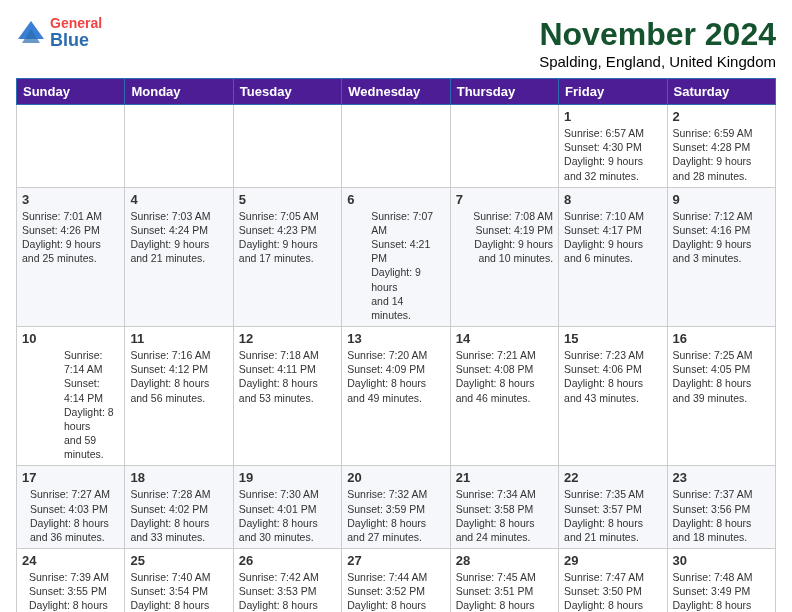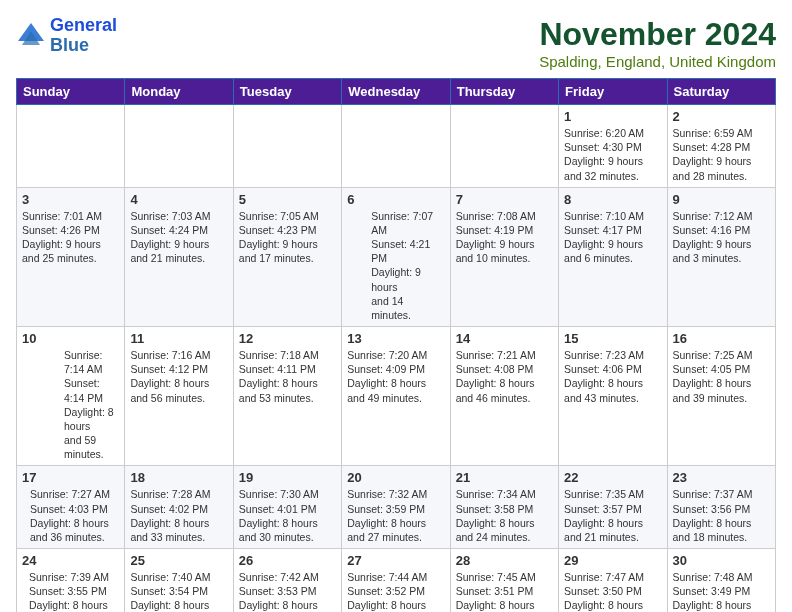--- a/index.html
+++ b/index.html
@@ -19,23 +19,23 @@
     .logo {
       display: flex;
       align-items: center;
     }
     .logo-text {
       display: flex;
       flex-direction: column;
       line-height: 1.1;
     }
     .logo-general {
-      font-size: 18px;
-      font-weight: bold;
-      color: #1d4ed8;
+      font-size: 14px;
+      font-weight: bold;
+      color: #ef4444;
     }
     .logo-blue {
       font-size: 18px;
       font-weight: bold;
       color: #2b6cb0;
     }
     .logo-icon {
       width: 30px;
       height: 30px;
       margin-right: 4px;
@@ -43,21 +43,21 @@
     .title-area {
       text-align: right;
     }
     .month-title {
       font-size: 32px;
       font-weight: bold;
       color: #14532d;
     }
     .location-title {
       font-size: 15px;
-      color: #4d7c0f;
+      color: #000000;
     }
     .calendar-table {
       width: 100%;
       border-collapse: collapse;
       table-layout: fixed;
     }
     .calendar-table th {
       background-color: #4c1d95;
       color: #fff;
       text-align: left;
@@ -126,21 +126,21 @@
   </thead>
   <tbody id="calendar-body">
   <tr>
         <td class="empty-cell"></td>
         <td class="empty-cell"></td>
         <td class="empty-cell"></td>
         <td class="empty-cell"></td>
         <td class="empty-cell"></td>
         <td>
           <div class="day-number">1</div>
-          <div class="cell-text" style="white-space: pre-line;">Sunrise: 6:20 AM
+          <div class="cell-text" style="white-space: pre-line;">Sunrise: 6:57 AM
 Sunset: 4:30 PM
 Daylight: 9 hours
 and 32 minutes.</div>
         </td>
         <td>
           <div class="day-number">2</div>
           <div class="cell-text" style="white-space: pre-line;">Sunrise: 6:59 AM
 Sunset: 4:28 PM
 Daylight: 9 hours
 and 28 minutes.</div>
@@ -170,21 +170,21 @@
         </td>
         <td>
           <div class="day-number">6</div>
           <div class="cell-text" style="white-space: pre-line; margin-left: 24px;">Sunrise: 7:07 AM
 Sunset: 4:21 PM
 Daylight: 9 hours
 and 14 minutes.</div>
         </td>
         <td>
           <div class="day-number">7</div>
-          <div class="cell-text" style="white-space: pre-line;">Sunrise: 7:08 AM
+          <div class="cell-text" style="white-space: pre-line; text-align: right;">Sunrise: 7:08 AM
 Sunset: 4:19 PM
 Daylight: 9 hours
 and 10 minutes.</div>
         </td>
         <td>
           <div class="day-number">8</div>
           <div class="cell-text" style="white-space: pre-line;">Sunrise: 7:10 AM
 Sunset: 4:17 PM
 Daylight: 9 hours
 and 6 minutes.</div>

